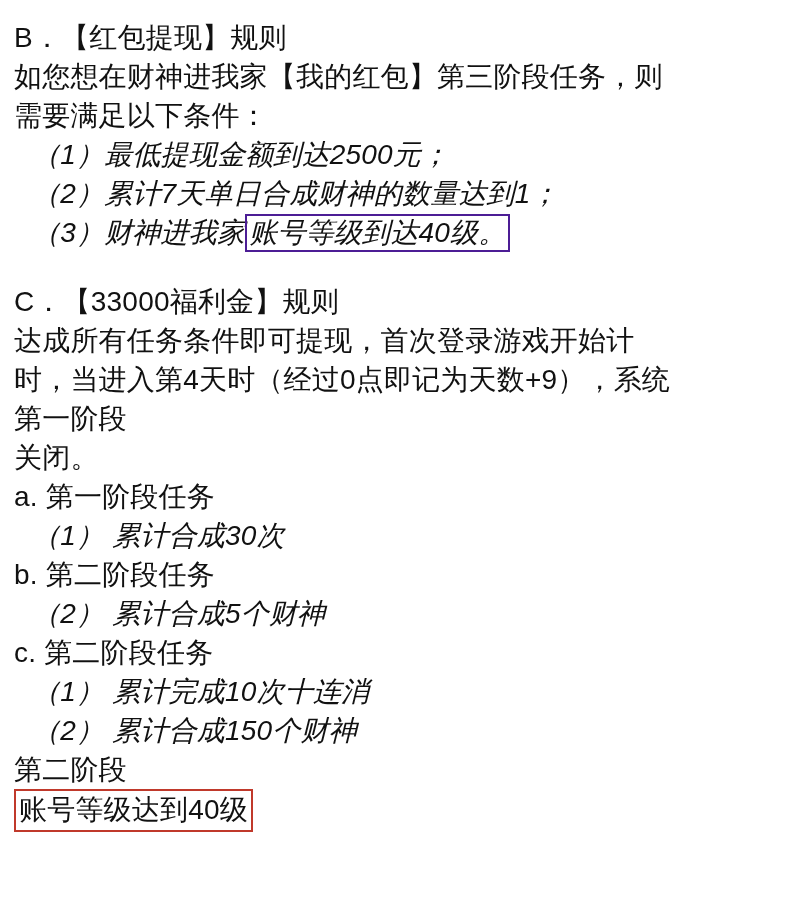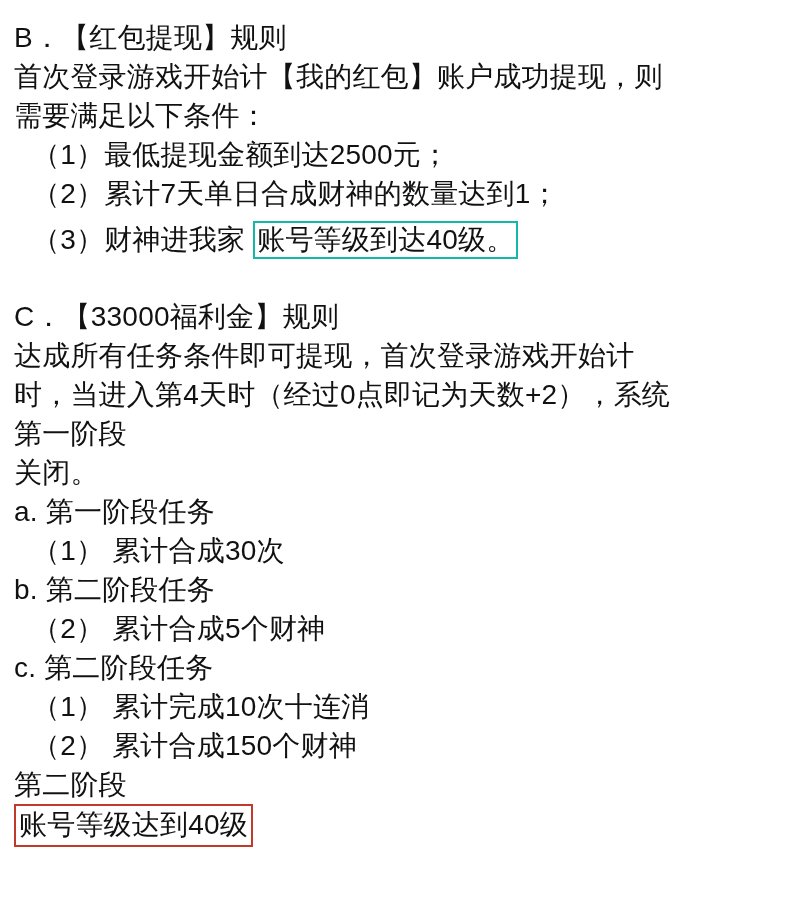--- a/index.html
+++ b/index.html
@@ -20,55 +20,55 @@
     height: 921px;
     box-sizing: border-box;
     padding: 18px 14px 12px 14px;
   }
   .line {
     font-size: 28px;
     line-height: 39px;
     white-space: pre;
     letter-spacing: 0.2px;
   }
-  .indent-1 { padding-left: 18px; }
+  .indent-1 { padding-left: 18px; font-style: italic; }
   .spacer {
     height: 30px;
   }
   .boxed {
     display: inline-block;
-    border: 2px solid #14b8a6;
+    border: 2px solid #4c1d95;
     padding: 0 2px;
-    margin: 8px;
+    margin: 0;
     line-height: 34px;
   }
   .boxed-block {
     display: inline-block;
     border: 2px solid #c0392b;
     padding: 1px 3px 2px 3px;
     line-height: 36px;
   }
 </style>
 </head>
 <body>
 
 <div class="page">
 
   <div class="line">B．【红包提现】规则</div>
-  <div class="line">首次登录游戏开始计【我的红包】账户成功提现，则</div>
+  <div class="line">如您想在财神进我家【我的红包】第三阶段任务，则</div>
   <div class="line">需要满足以下条件：</div>
   <div class="line indent-1">（1）最低提现金额到达2500元；</div>
   <div class="line indent-1">（2）累计7天单日合成财神的数量达到1；</div>
   <div class="line indent-1"><span>（3）财神进我家</span><span class="boxed">账号等级到达40级。</span></div>
 
   <div class="spacer"></div>
 
   <div class="line">C．【33000福利金】规则</div>
   <div class="line">达成所有任务条件即可提现，首次登录游戏开始计</div>
-  <div class="line">时，当进入第4天时（经过0点即记为天数+2），系统</div>
+  <div class="line">时，当进入第4天时（经过0点即记为天数+9），系统</div>
   <div class="line">第一阶段</div>
   <div class="line">关闭。</div>
   <div class="line">a. 第一阶段任务</div>
   <div class="line indent-1">（1） 累计合成30次</div>
   <div class="line">b. 第二阶段任务</div>
   <div class="line indent-1">（2） 累计合成5个财神</div>
   <div class="line">c. 第二阶段任务</div>
   <div class="line indent-1">（1） 累计完成10次十连消</div>
   <div class="line indent-1">（2） 累计合成150个财神</div>
   <div class="line">第二阶段</div>

